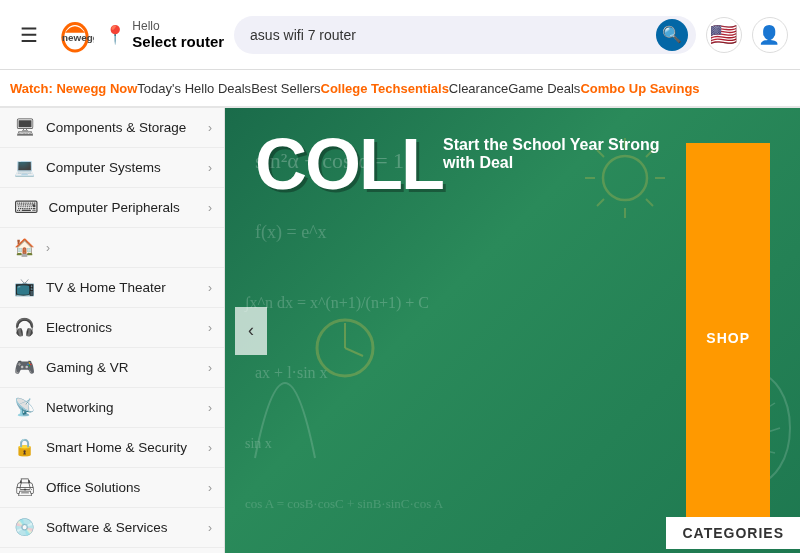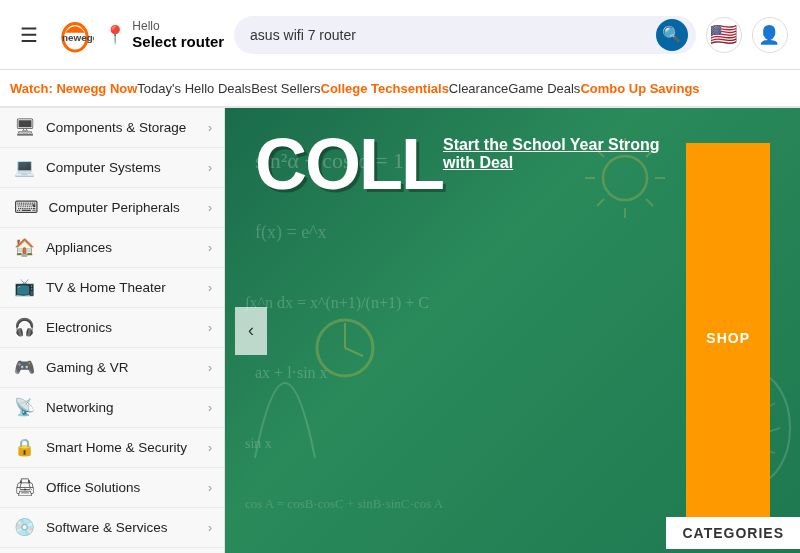--- a/index.html
+++ b/index.html
@@ -183,21 +183,20 @@
       line-height: 1;
       font-family: 'Arial Black', Arial, sans-serif;
       text-shadow: 3px 3px 0 rgba(0,0,0,0.3);
       letter-spacing: -2px;
     }
     .banner-subtitle {
       font-size: 16px;
       color: #fff;
       margin-top: 8px;
       font-weight: bold;
-      text-decoration: underline;
     }
     .banner-shop-btn {
       margin-top: 15px;
       background: #f90;
       color: #fff;
       border: none;
       padding: 4px 20px;
       font-size: 14px;
       font-weight: bold;
       cursor: pointer;
@@ -310,21 +309,20 @@
     </div>
 
     <div class="sidebar-item">
       <span class="icon">⌨</span>
       <span class="label">Computer Peripherals</span>
       <span class="chevron">›</span>
     </div>
 
     <div class="sidebar-item">
       <span class="icon">🏠</span>
-      <span class="label">Appliances</span>
       <span class="chevron">›</span>
     </div>
 
     <div class="sidebar-item">
       <span class="icon">📺</span>
       <span class="label">TV &amp; Home Theater</span>
       <span class="chevron">›</span>
     </div>
 
     <div class="sidebar-item">

